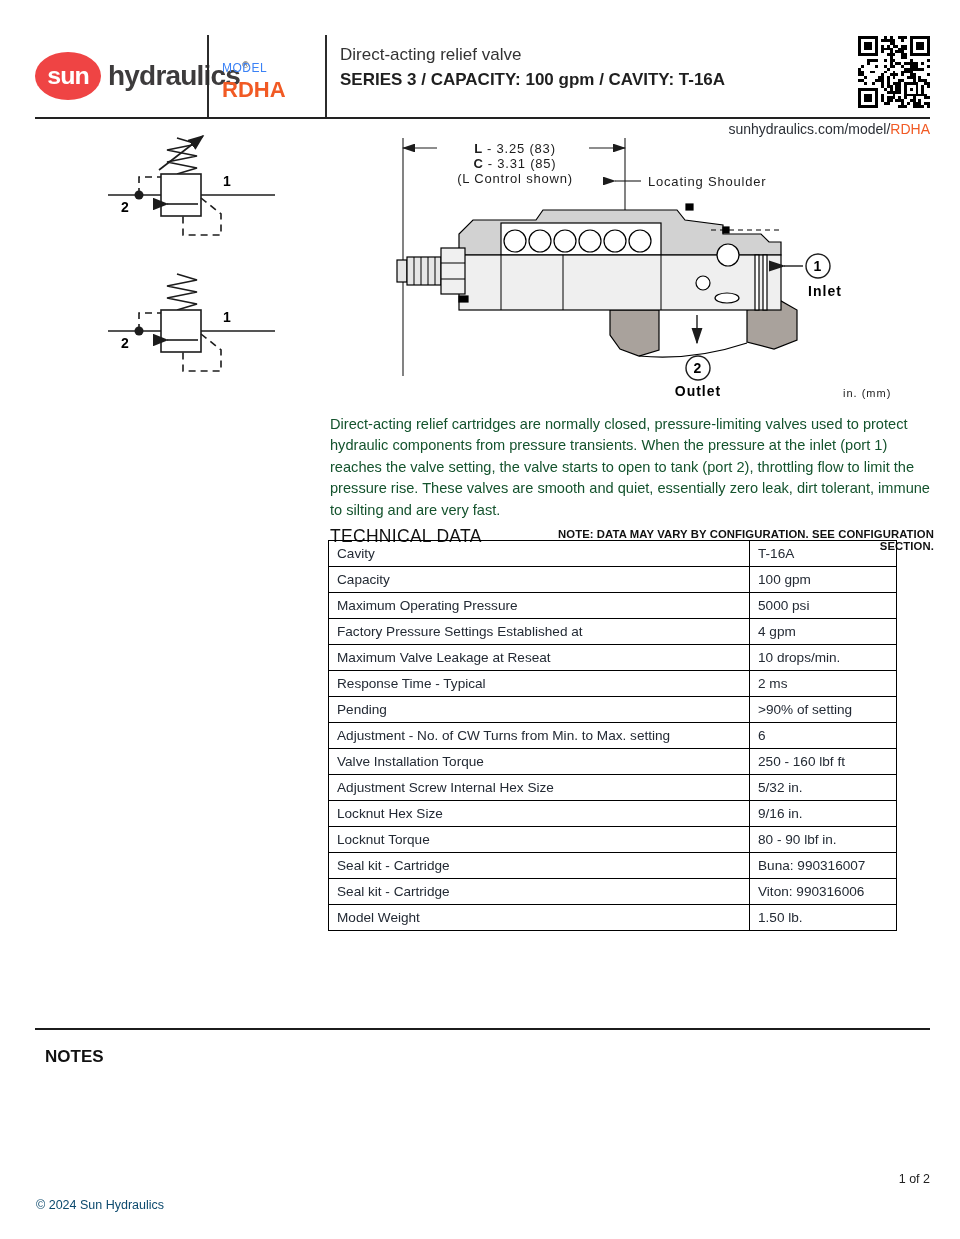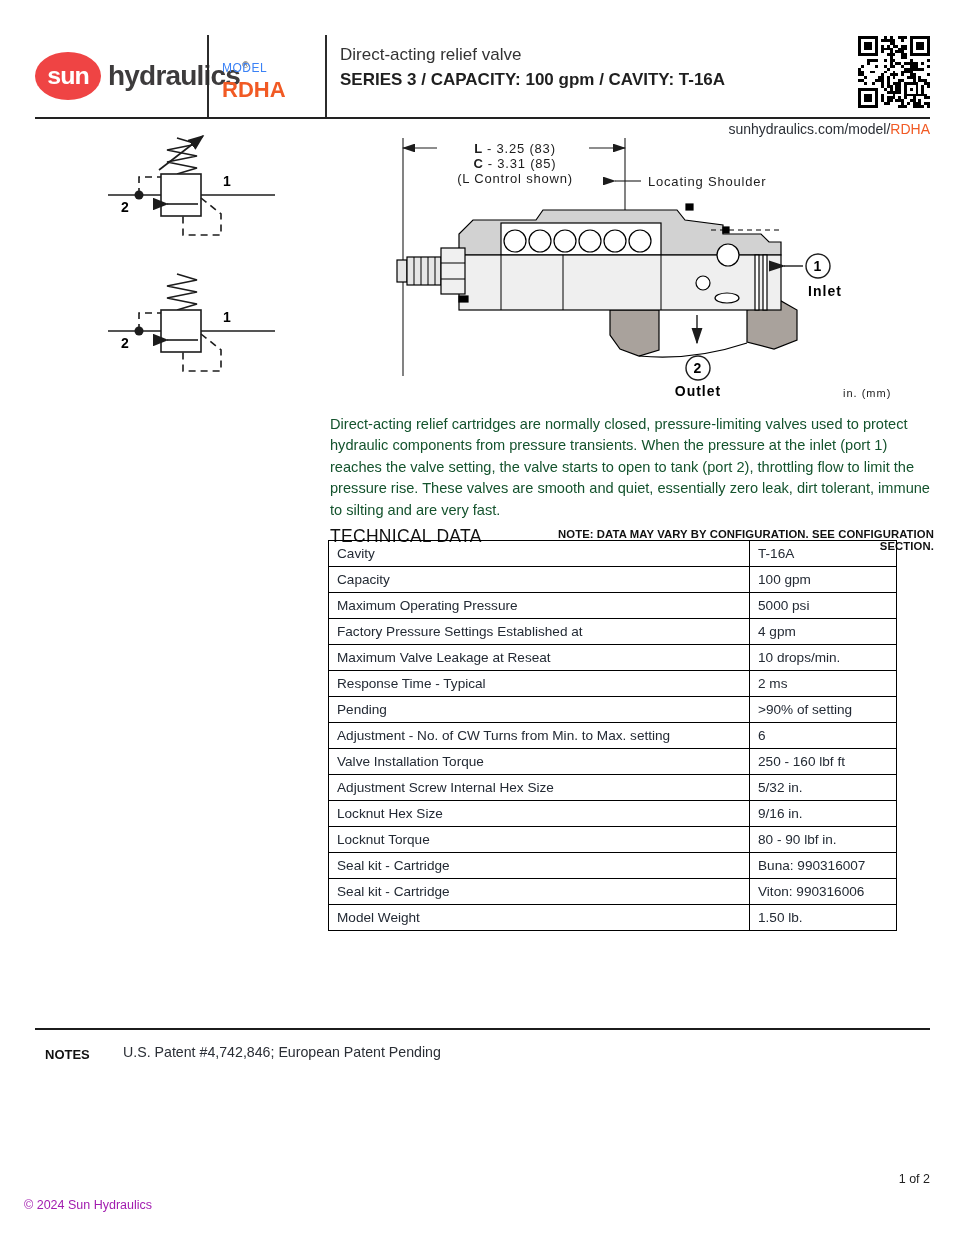--- a/index.html
+++ b/index.html
@@ -31,23 +31,23 @@
   .td-head{left:330px;top:526px;font-size:17.5px;font-weight:400;color:#111;letter-spacing:.3px;}
   .td-note{left:508px;top:528px;width:426px;font-size:11.3px;font-weight:600;color:#111;text-align:right;letter-spacing:.1px;}
   .spec-table{left:328px;top:540px;width:569px;border-collapse:collapse;}
   .spec-table td{border:1.4px solid #000;font-size:13.6px;color:#232a34;
                  padding:4px 8px;height:17px;}
   .spec-table td.lbl{width:442px;}
   .spec-table td.val{width:137px;}
 
   
   .rule2{left:35px;width:895px;height:2px;background:#1c1c1c;top:1028px;}
-  .notes-head{left:45px;top:1047px;font-size:13px;font-weight:700;color:#111;}
+  .notes-head{left:45px;top:1047px;font-size:17px;font-weight:700;color:#111;}
   .notes-text{left:123px;top:1044px;font-size:14.2px;color:#2b2f36;}
-  .foot-left{left:24px;top:1198px;font-size:12.5px;color:#a21caf;}
+  .foot-left{left:36px;top:1198px;font-size:12.5px;color:#0c4a6e;}
   .foot-right{left:730px;top:1172px;width:200px;text-align:right;font-size:12.5px;color:#222;}
 
   svg text{font-family:"Liberation Sans",sans-serif;}
   .draw-label{font-size:13px;letter-spacing:.8px;fill:#1c1c1c;}
   .draw-label-b{font-size:13px;letter-spacing:.8px;fill:#1c1c1c;font-weight:700;}
   .port-big{font-size:14px;font-weight:700;fill:#000;letter-spacing:1px;}
   .units{font-size:11px;letter-spacing:1px;fill:#1c1c1c;}
 </style>
 </head>
 <body>
@@ -485,18 +485,17 @@
         </tr>
       <tr>
           <td class="lbl">Model Weight</td>
           <td class="val">1.50 lb.</td>
         </tr>
     </tbody>
   </table>
 
   <div class="abs rule2"></div>
   <div class="abs notes-head">NOTES</div>
-  <div class="abs notes-text">U.S. Patent #4,742,846; European Patent Pending</div>
 
   <div class="abs foot-left">© 2024 Sun Hydraulics</div>
   <div class="abs foot-right">1 of 2</div>
 
 </div>
 
 </body></html>

